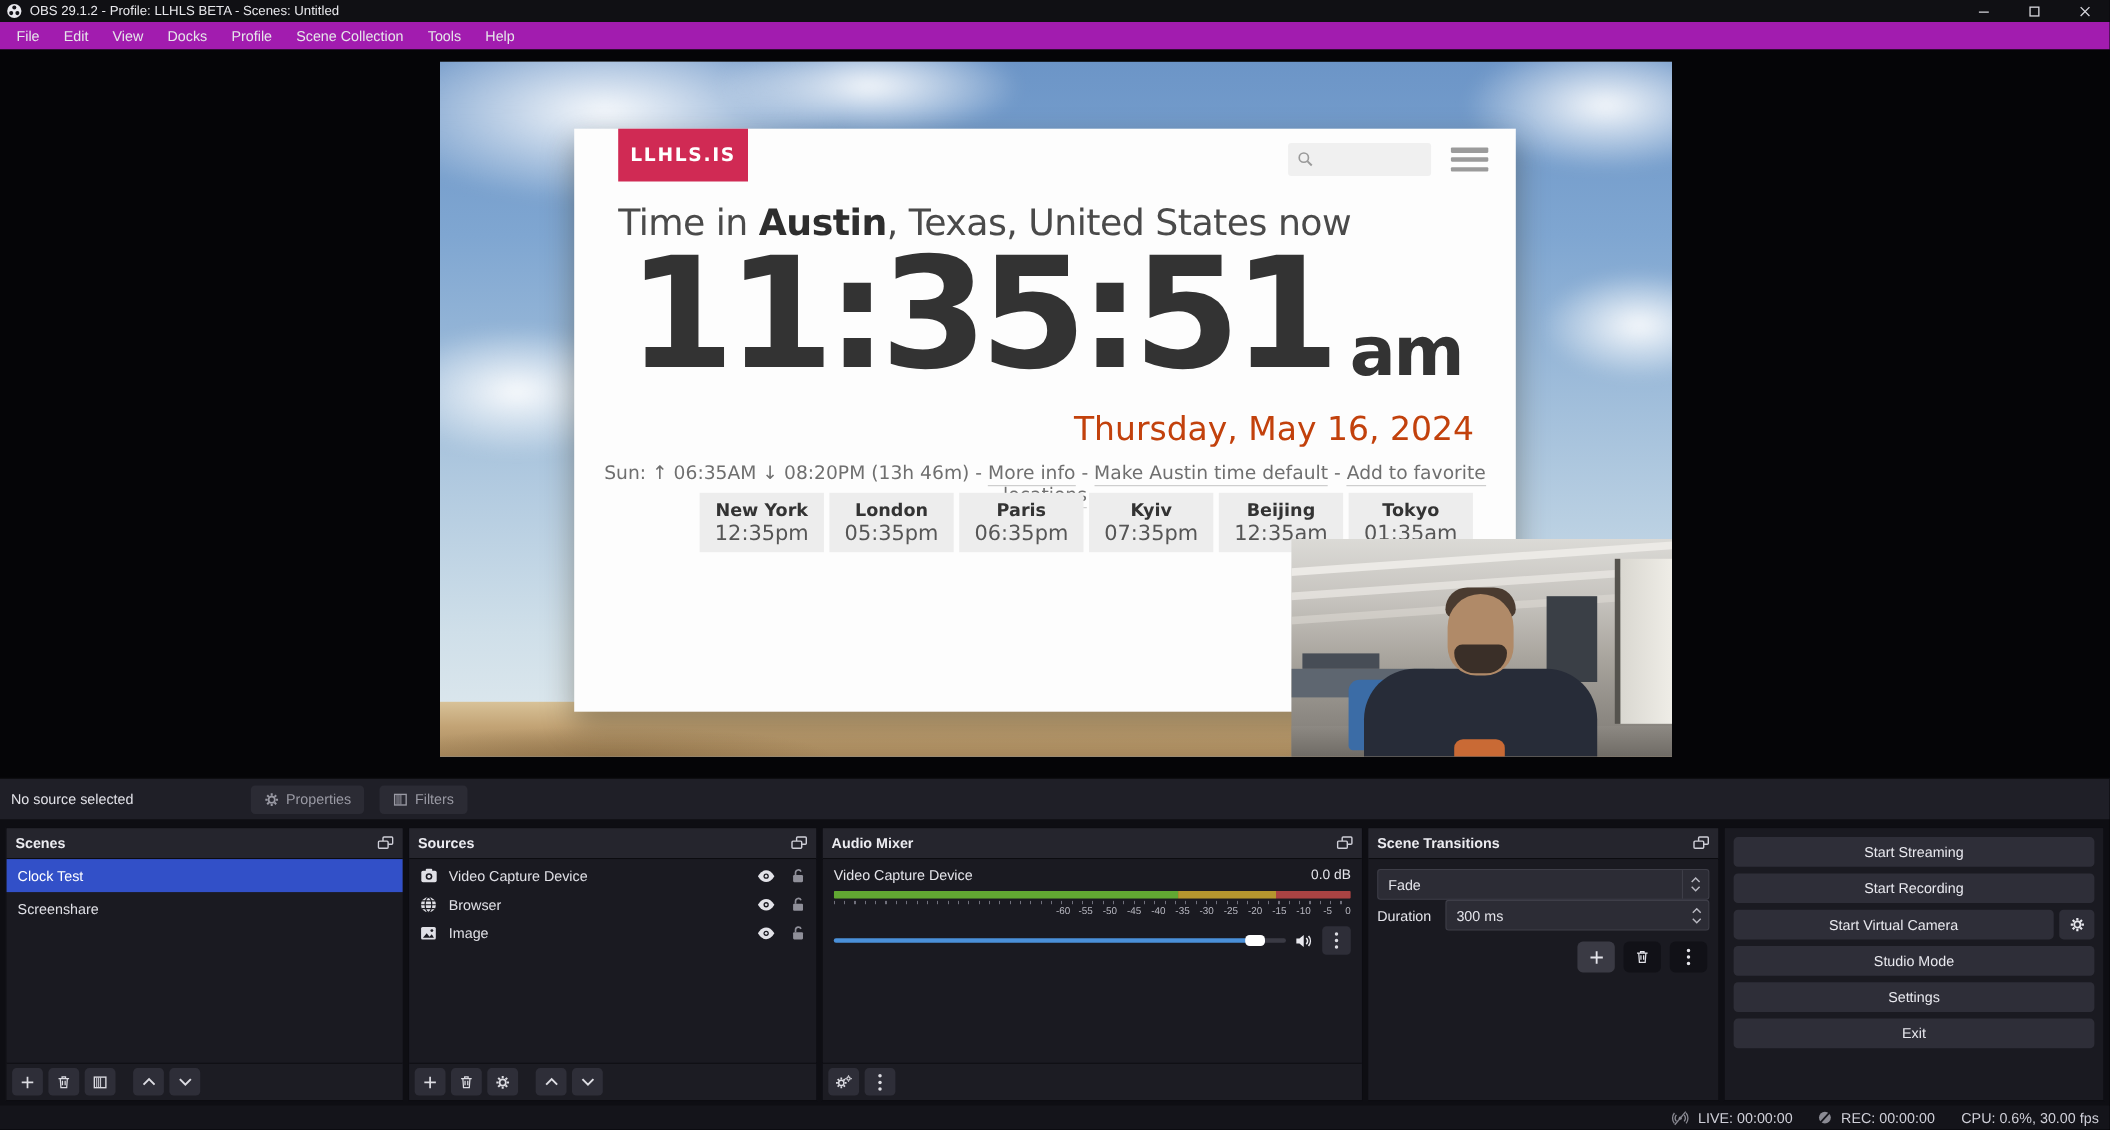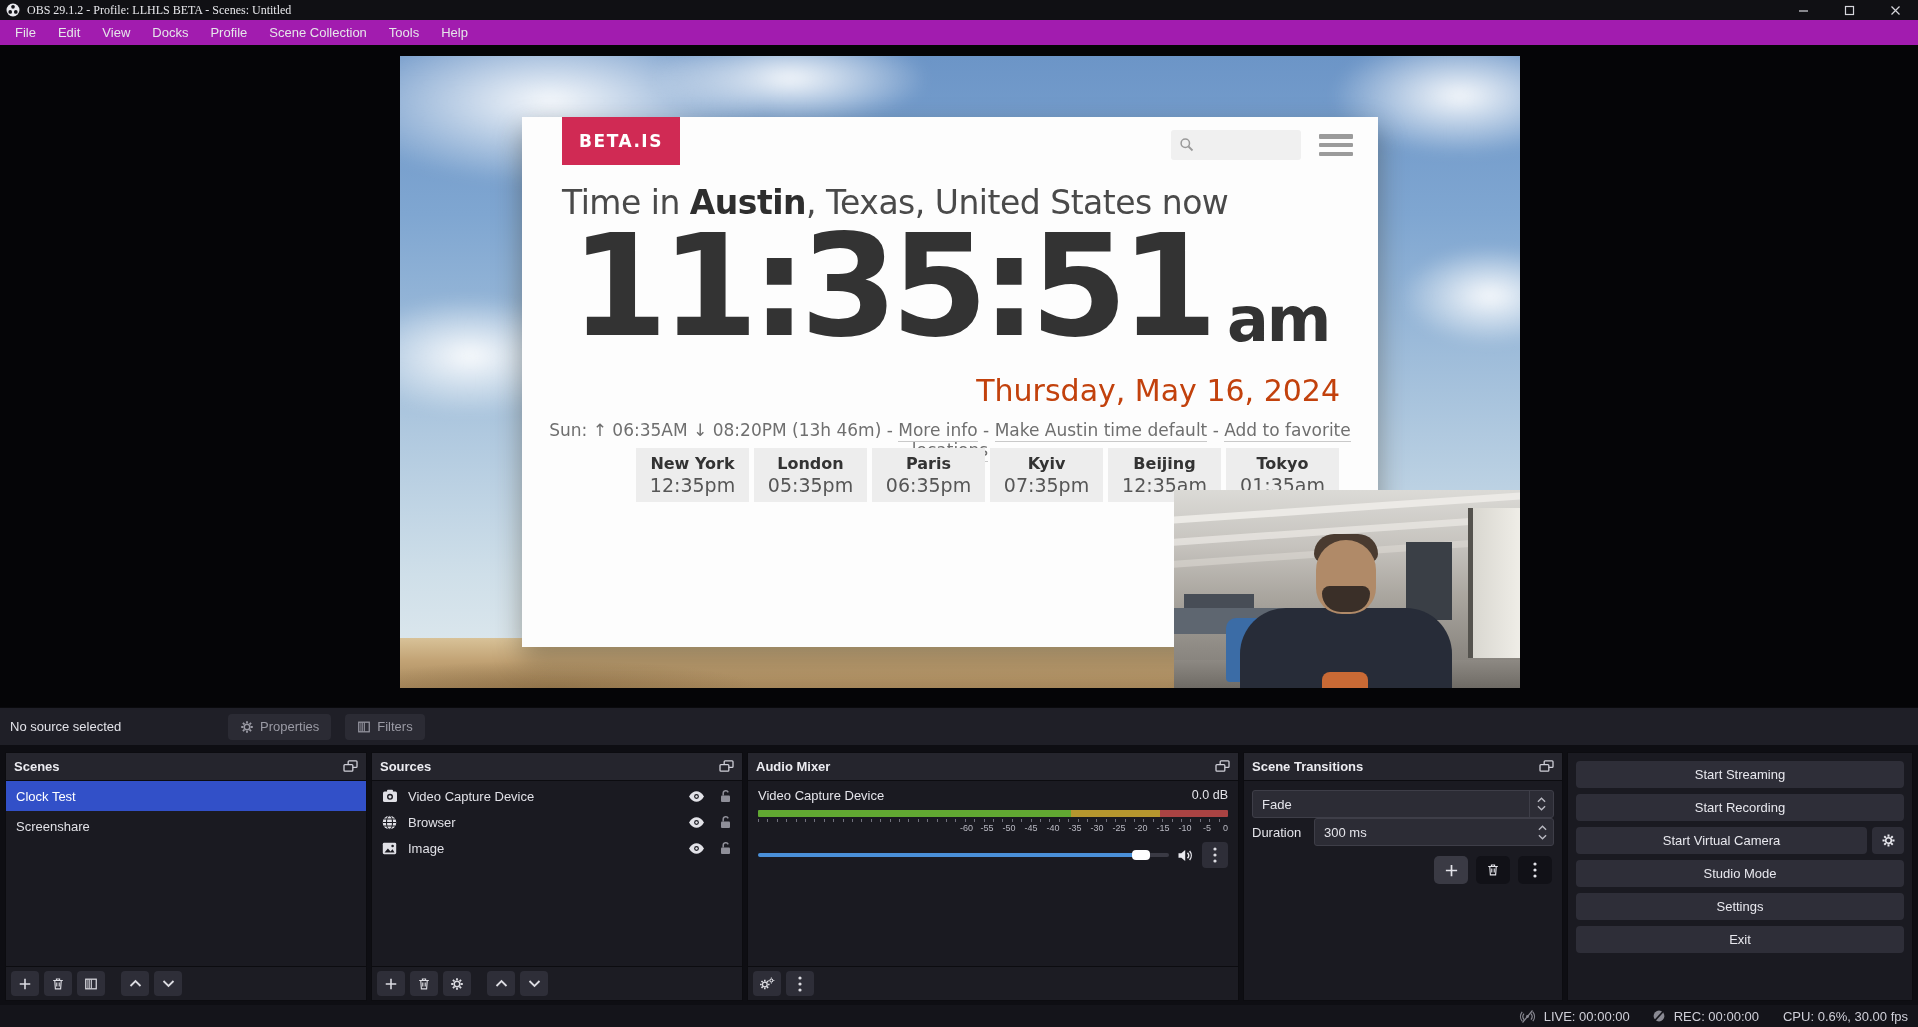--- a/index.html
+++ b/index.html
@@ -1,21 +1,21 @@
 <!DOCTYPE html>
 <html><head>
 <meta charset="utf-8">
 <style>
   * { margin:0; padding:0; box-sizing:border-box; }
   html,body { background:#000; }
   body { font-family:"Liberation Sans","DejaVu Sans",sans-serif; }
   .app { position:relative; width:1918px; height:1027px; background:#0e0e13; overflow:hidden; color:#e4e4ea; }
 
   
-  .titlebar { height:20px; background:#101014; display:flex; align-items:center; padding-left:6px;font-family:Liberation Serif, serif; }
+  .titlebar { height:20px; background:#101014; display:flex; align-items:center; padding-left:6px; }
   .obs-logo { width:14px; height:14px; margin-right:7px; }
   .title-text { font-size:12px; color:#e8e8ec; }
   .win-btns { margin-left:auto; display:flex; height:100%; }
   .win-btn { width:46px; height:100%; display:flex; align-items:center; justify-content:center; color:#d6d6dc; }
 
   
   .menubar { height:25px; background:#a21caf; display:flex; align-items:center; padding-left:4px; }
   .menu-item { font-size:13px; color:#e6e6ea; padding:0 11px; line-height:25px; }
 
   
@@ -193,21 +193,21 @@
         <div class="cloud cloud3"></div>
         <div class="cloud cloud4"></div>
         <div class="cloud cloud5"></div>
       </div>
       <div class="desert">
         <div class="dune dune1"></div>
         <div class="dune dune2"></div>
       </div>
 
       <div class="tcard">
-        <div class="t-logo" style="background: rgb(208, 42, 84);">BETA.IS</div>
+        <div class="t-logo" style="background: rgb(208, 42, 84);">LLHLS.IS</div>
         <div class="t-search">
           <svg class="isvg" width="16" height="16" viewBox="0 0 16 16">
             <circle cx="6.3" cy="6.3" r="4.2" fill="none" stroke="currentColor" stroke-width="1.5"></circle>
             <path d="M9.5 9.5l4 4" stroke="currentColor" stroke-width="1.8"></path>
           </svg>
         </div>
         <div class="t-burger">
             <div></div>
             <div></div>
             <div></div>

